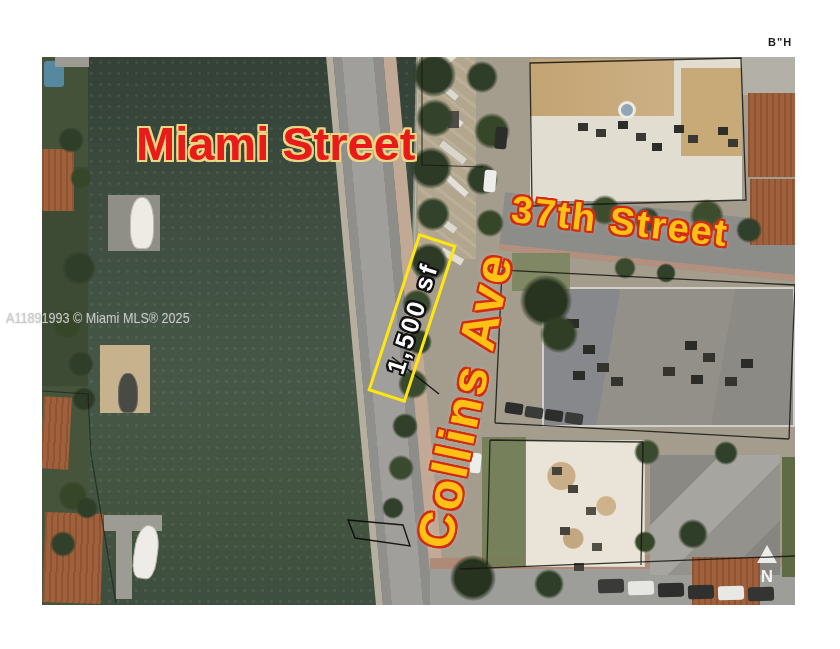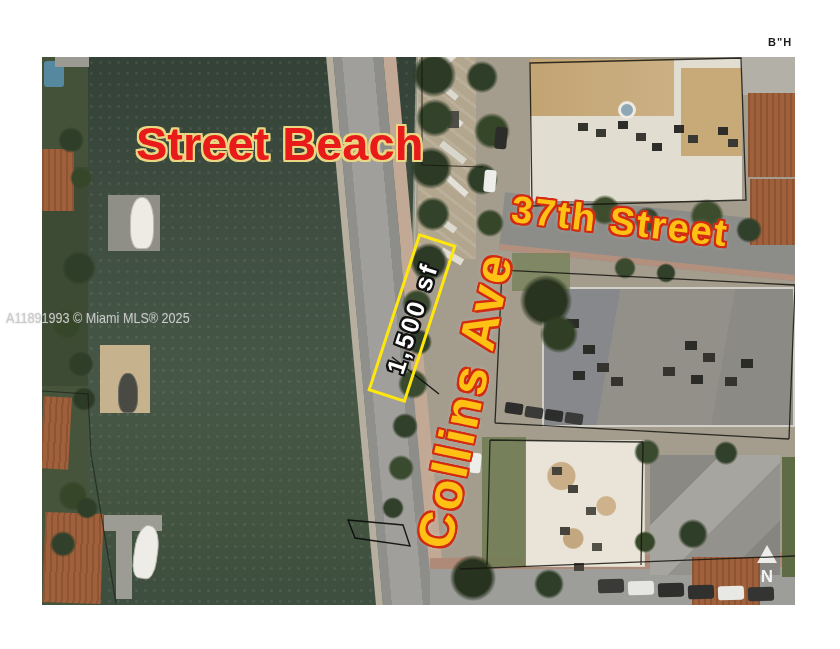--- a/index.html
+++ b/index.html
@@ -247,21 +247,21 @@
       <path fill="none" stroke="#0a0a0a" stroke-width="1.4" opacity="0.9" d="M350,300 L397,337"></path>
       <path fill="none" stroke="#15150f" stroke-width="1.1" opacity="0.6" d="M0,334 L46,337 L49,397 M49,397 L74,546"></path>
     </svg>
 
     <div class="north">
       <div class="north-tri"></div>
       <div class="north-n">N</div>
     </div>
   </div>
 
-  <div class="lbl city">Street Beach</div>
+  <div class="lbl city">Miami Street</div>
   <div class="lbl gold street37">37th Street</div>
   <div class="lbl gold collins">Collins Ave</div>
   <div class="areabox">
     <span class="areatxt">1,500 sf</span>
   </div>
   <div class="watermark">A11891993 © Miami MLS® 2025</div>
 
 </div>
 
 </body></html>

